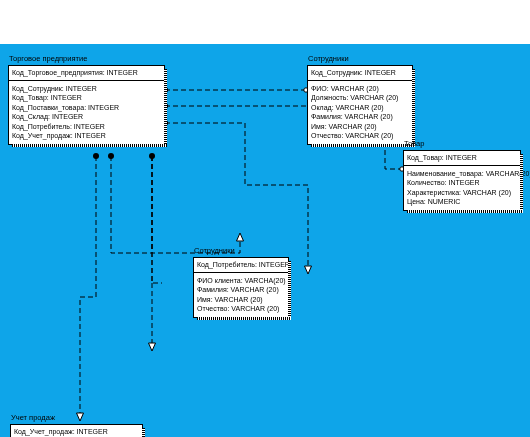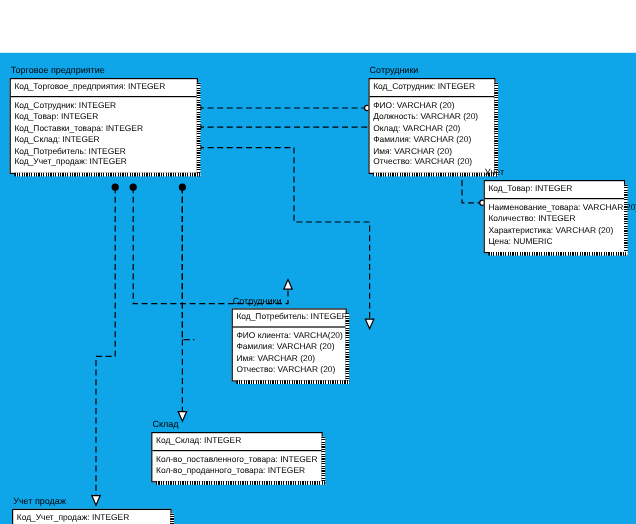--- a/index.html
+++ b/index.html
@@ -143,21 +143,21 @@
         <div class="field">Должность: VARCHAR (20)</div>
         <div class="field">Оклад: VARCHAR (20)</div>
         <div class="field">Фамилия: VARCHAR (20)</div>
         <div class="field">Имя: VARCHAR (20)</div>
         <div class="field">Отчество: VARCHAR (20)</div>
       </div>
     </div>
   </div>
 
   <div class="entity" style="left:403px; top:95px; width:118px;">
-    <div class="entity-title">Учет</div>
+    <div class="entity-title">Товар</div>
     <div class="entity-box">
       <div class="shadow-right"></div>
       <div class="shadow-bottom"></div>
       <div class="pk-section">
         <div class="field">Код_Товар: INTEGER</div>
       </div>
       <div class="attr-section">
         <div class="field">Наименование_товара: VARCHAR(20)</div>
         <div class="field">Количество: INTEGER</div>
         <div class="field">Характеристика: VARCHAR (20)</div>
@@ -177,34 +177,20 @@
       <div class="attr-section">
         <div class="field">ФИО клиента: VARCHA(20)</div>
         <div class="field">Фамилия: VARCHAR (20)</div>
         <div class="field">Имя: VARCHAR (20)</div>
         <div class="field">Отчество: VARCHAR (20)</div>
       </div>
     </div>
   </div>
 
 
-  <div class="entity" style="left:126px; top:305px; width:143px;">
-    <div class="entity-title">Склад</div>
-    <div class="entity-box">
-      <div class="shadow-right"></div>
-      <div class="shadow-bottom"></div>
-      <div class="pk-section">
-        <div class="field">Код_Склад: INTEGER</div>
-      </div>
-      <div class="attr-section">
-        <div class="field">Кол-во_поставленного_товара: INTEGER</div>
-        <div class="field">Кол-во_проданного_товара: INTEGER</div>
-      </div>
-    </div>
-  </div>
 
   <div class="entity" style="left:10px; top:369px; width:133px;">
     <div class="entity-title">Учет продаж</div>
     <div class="entity-box">
       <div class="shadow-right"></div>
       <div class="shadow-bottom"></div>
       <div class="pk-section">
         <div class="field">Код_Учет_продаж: INTEGER</div>
       </div>
       <div class="attr-section">

